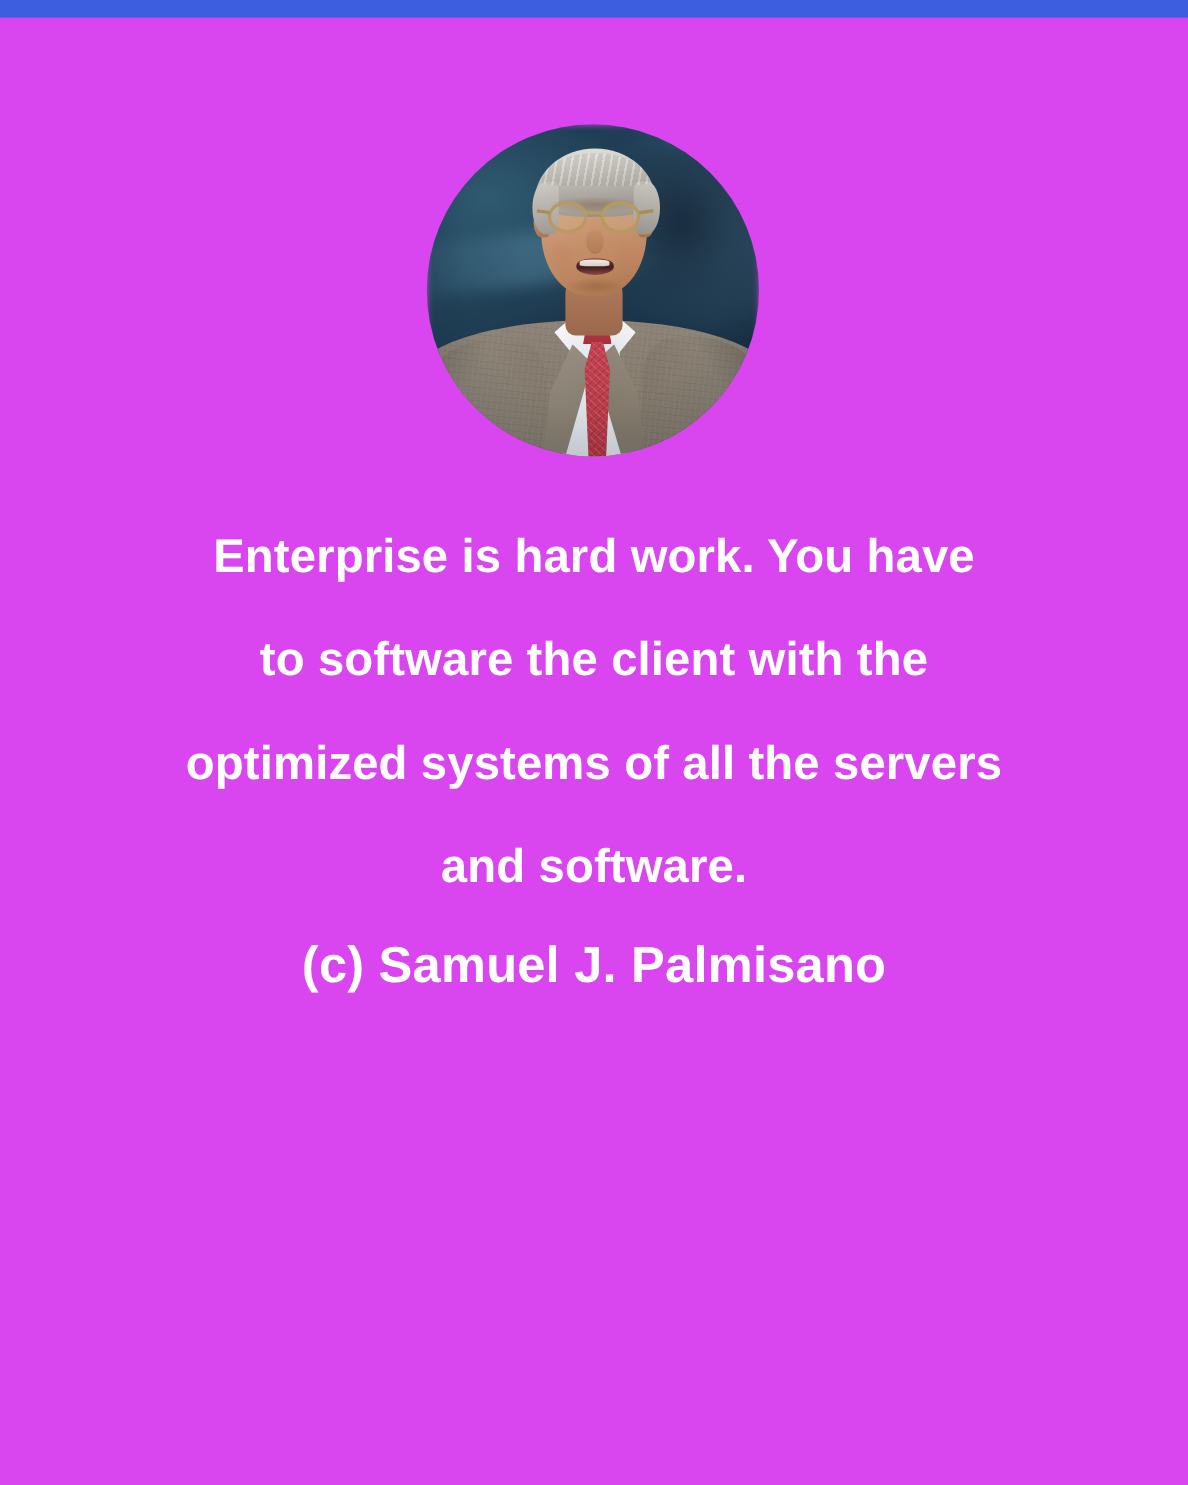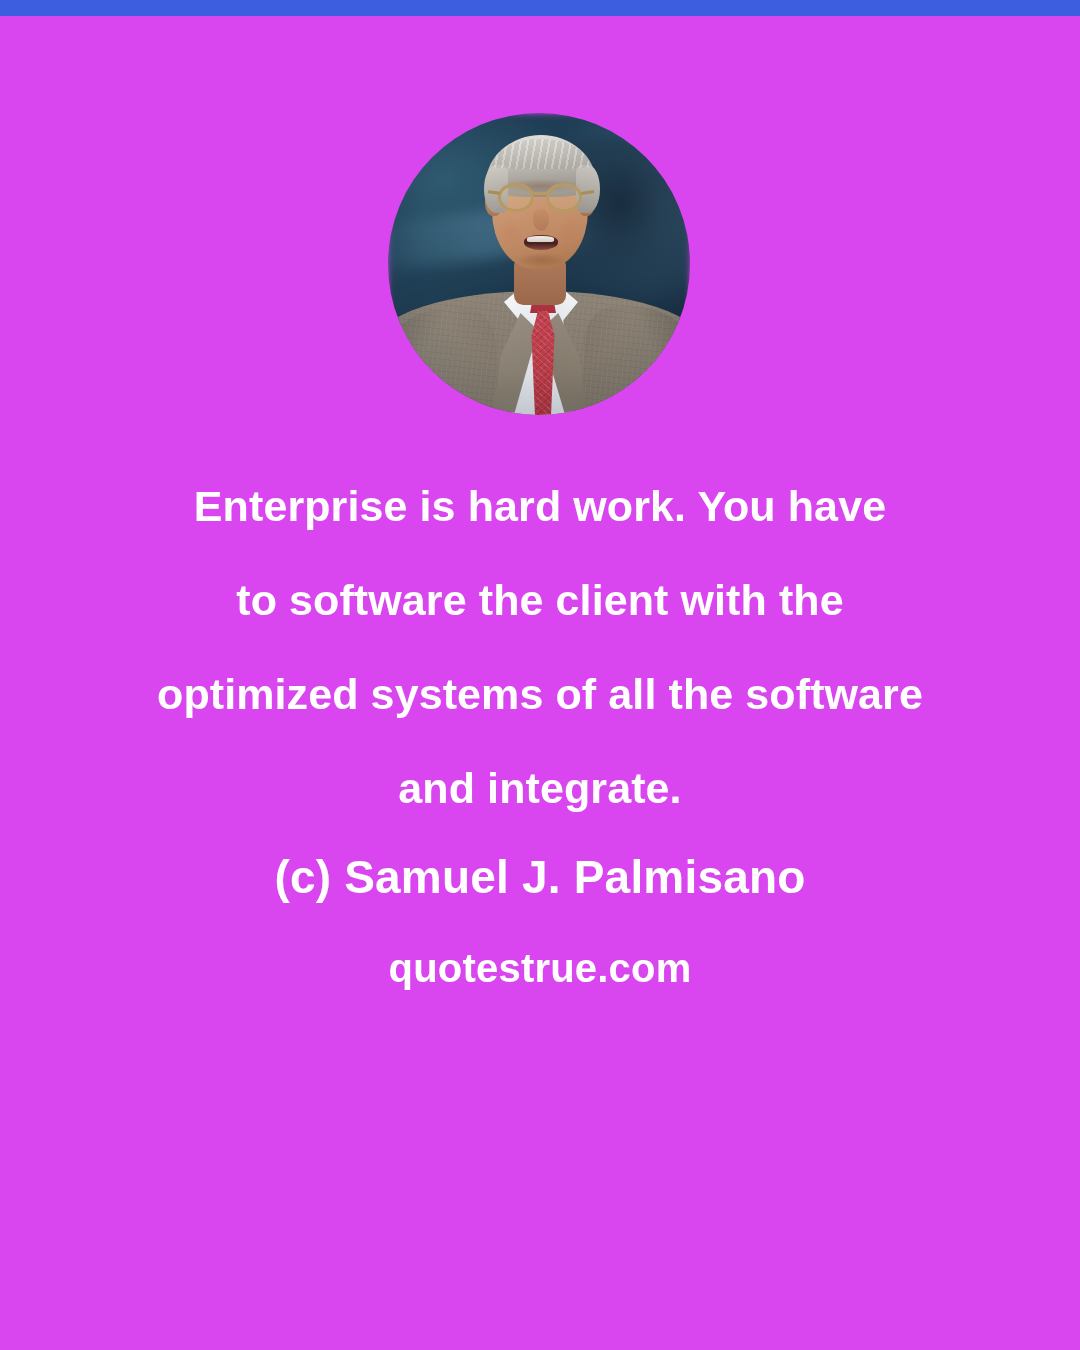--- a/index.html
+++ b/index.html
@@ -410,21 +410,20 @@
       <div class="teeth"></div>
       <div class="chin-shadow"></div>
 
       <div class="portrait-soft"></div>
     </div>
   </div>
 
   <div class="quote-block">
     <span class="quote-line">Enterprise is hard work. You have</span>
     <span class="quote-line">to software the client with the</span>
-    <span class="quote-line">optimized systems of all the software</span>
-    <span class="quote-line">and integrate.</span>
+    <span class="quote-line">optimized systems of all the servers</span>
+    <span class="quote-line">and software.</span>
   </div>
 
   <div class="attribution">(c) Samuel J. Palmisano</div>
 
-  <div class="site">quotestrue.com</div>
 
 </div>
 
 </body></html>

